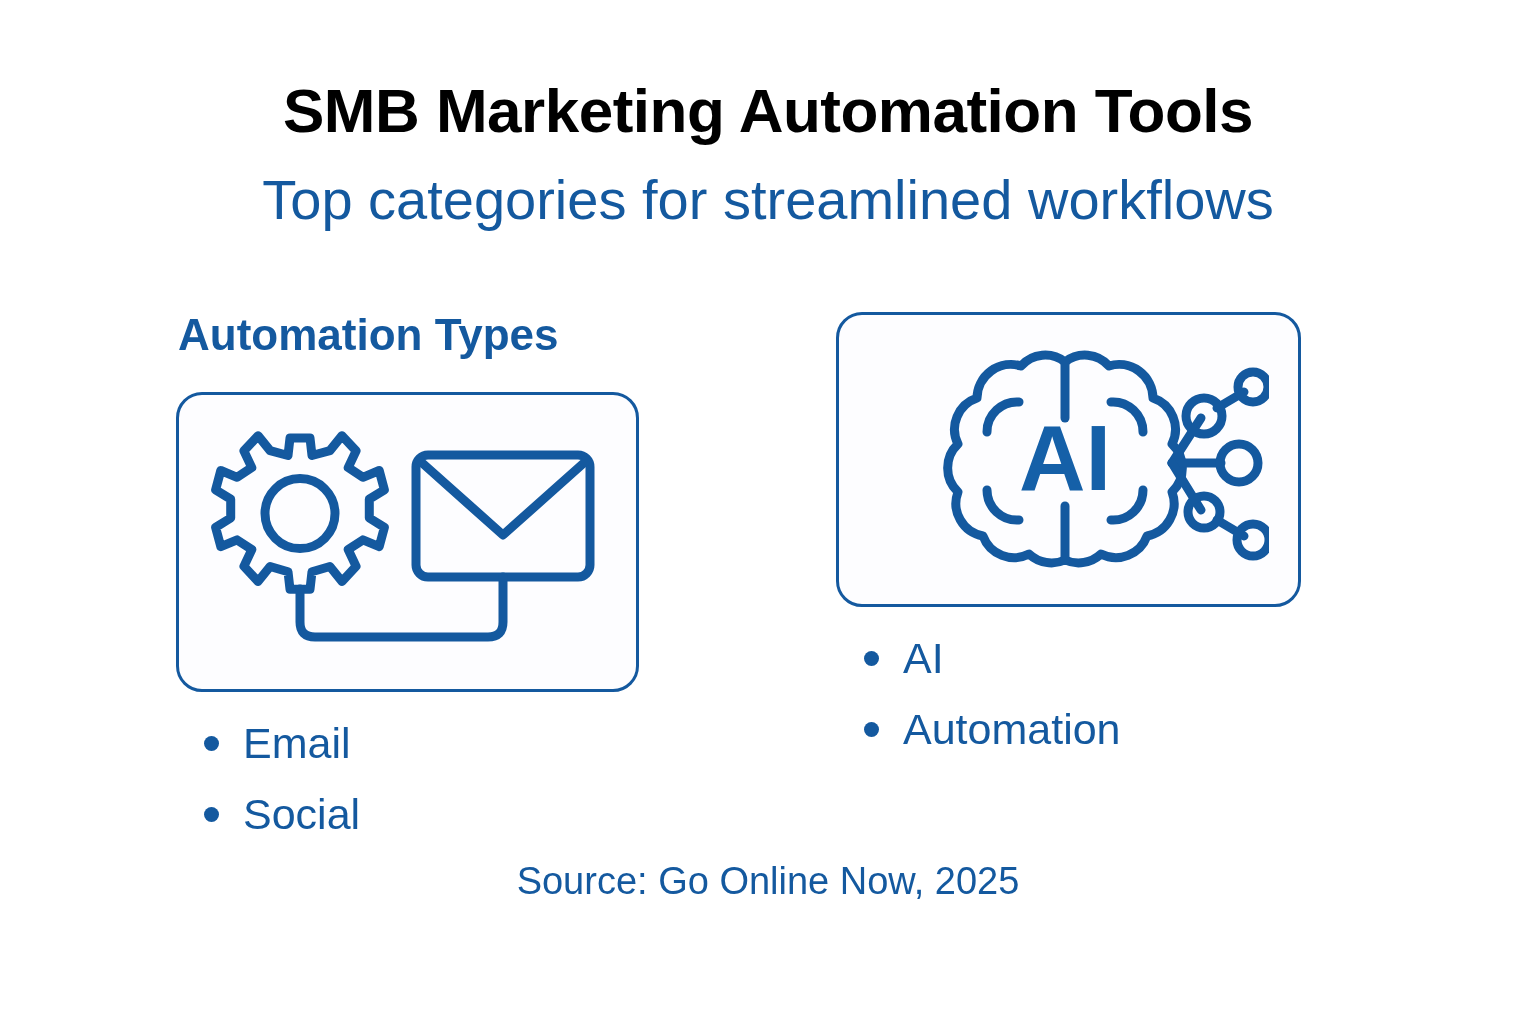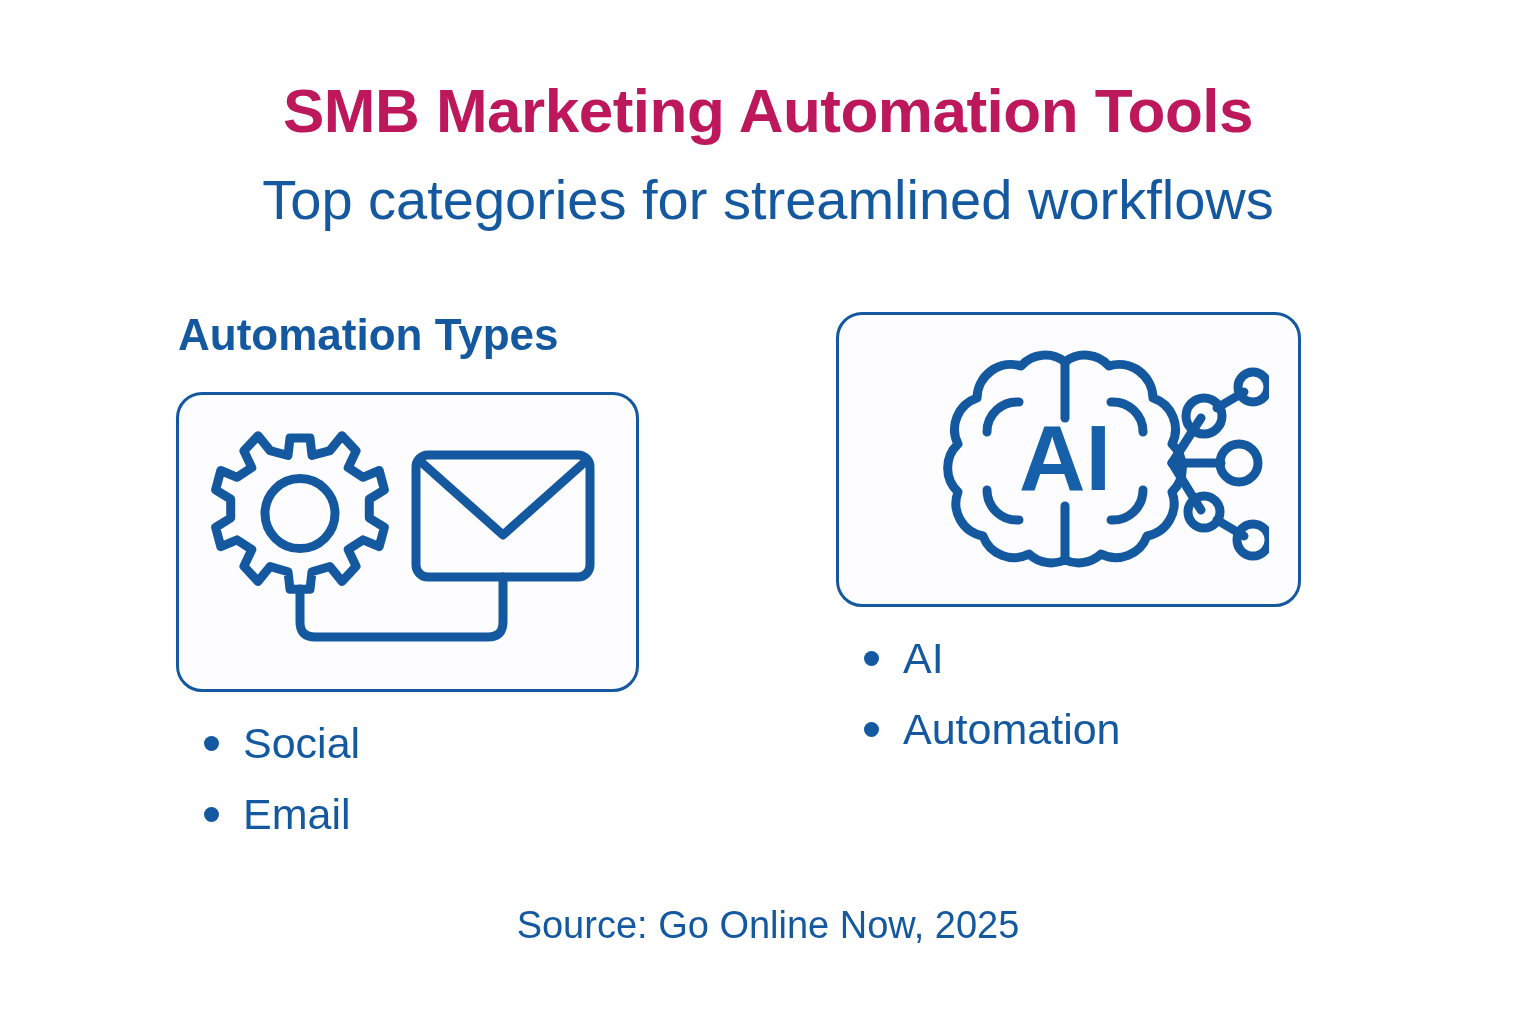--- a/index.html
+++ b/index.html
@@ -24,21 +24,21 @@
   .header {
     position: absolute;
     top: 78px;
     left: 0;
     width: 1536px;
     text-align: center;
   }
   .title {
     font-size: 62px;
     font-weight: bold;
-    color: #be185d;
+    color: #000000;
     letter-spacing: -0.5px;
     line-height: 1.05;
     margin: 0;
   }
   .subtitle {
     font-size: 56px;
     font-weight: normal;
     color: #14599F;
     line-height: 1.1;
     margin: 26px 0 0 0;
@@ -106,21 +106,21 @@
     border-radius: 50%;
     background: #14599F;
     flex: 0 0 auto;
     margin-right: 24px;
   }
   .bullet-label { white-space: nowrap; }
 
   
   .footer {
     position: absolute;
-    top: 905px;
+    top: 861px;
     left: 0;
     width: 1536px;
     text-align: center;
   }
   .source-text {
     font-size: 38px;
     color: #14599F;
     margin: 0;
     line-height: 1.1;
   }
@@ -173,25 +173,25 @@
 
             <path d="M 92 172 L 92 205 Q 92 220 107 220
                      L 280 220 Q 295 220 295 205 L 295 160"></path>
           </g>
         </svg>
       </div>
 
       <ul class="bullet-list">
         <li class="bullet-item">
           <span class="bullet-dot"></span>
+          <span class="bullet-label">Email</span>
+        </li>
+        <li class="bullet-item">
+          <span class="bullet-dot"></span>
           <span class="bullet-label">Social</span>
-        </li>
-        <li class="bullet-item">
-          <span class="bullet-dot"></span>
-          <span class="bullet-label">Email</span>
         </li>
       </ul>
     </div>
 
     <div class="column column-right">
 
 
       <div class="icon-card card-right">
         <svg width="400" height="240" viewBox="0 0 400 240">
 

